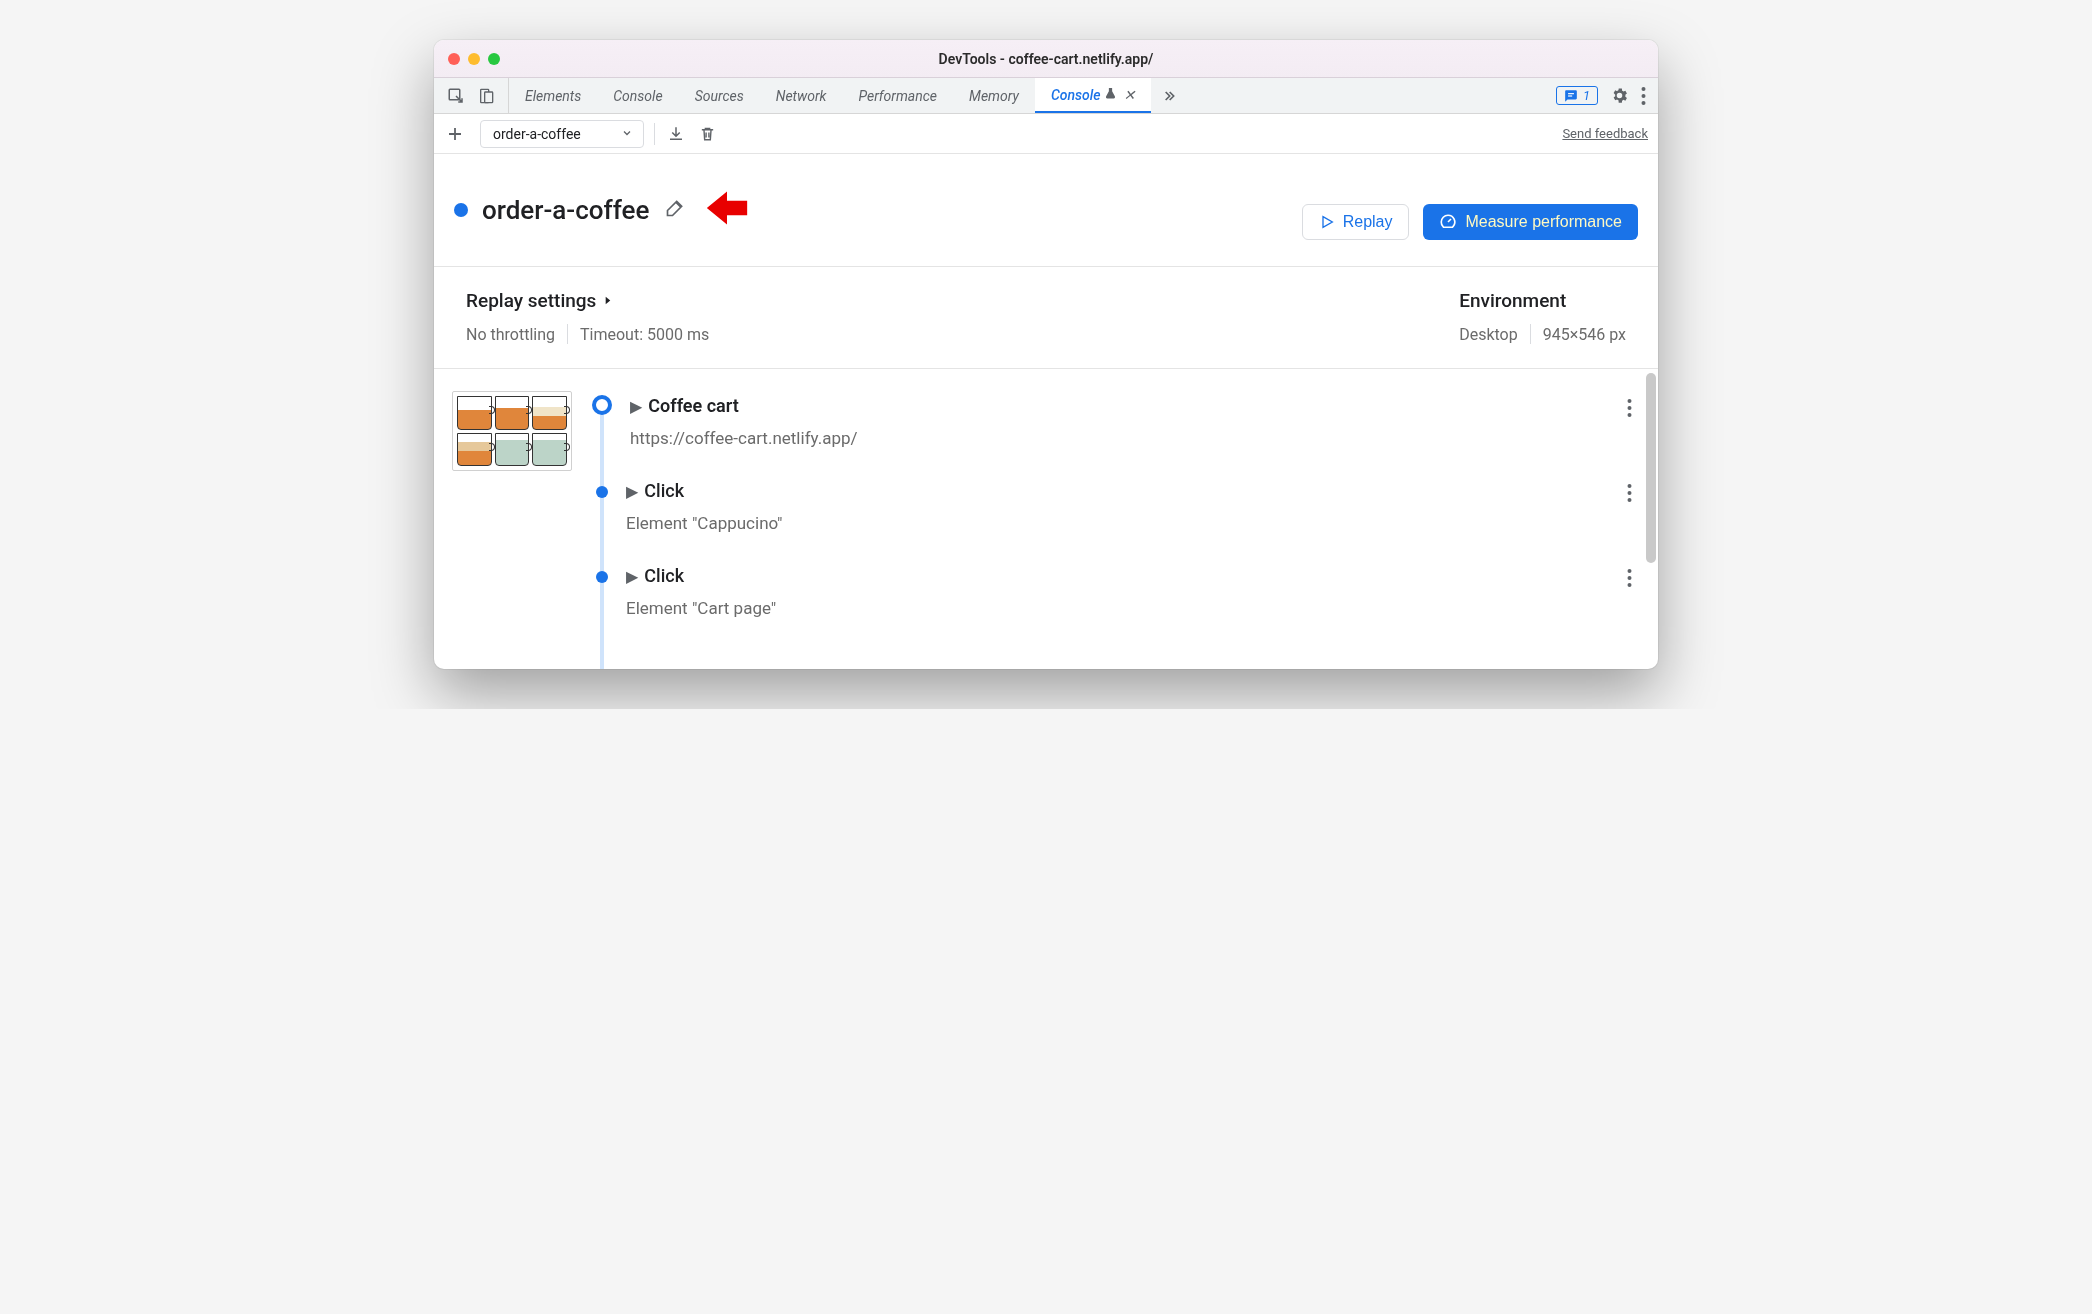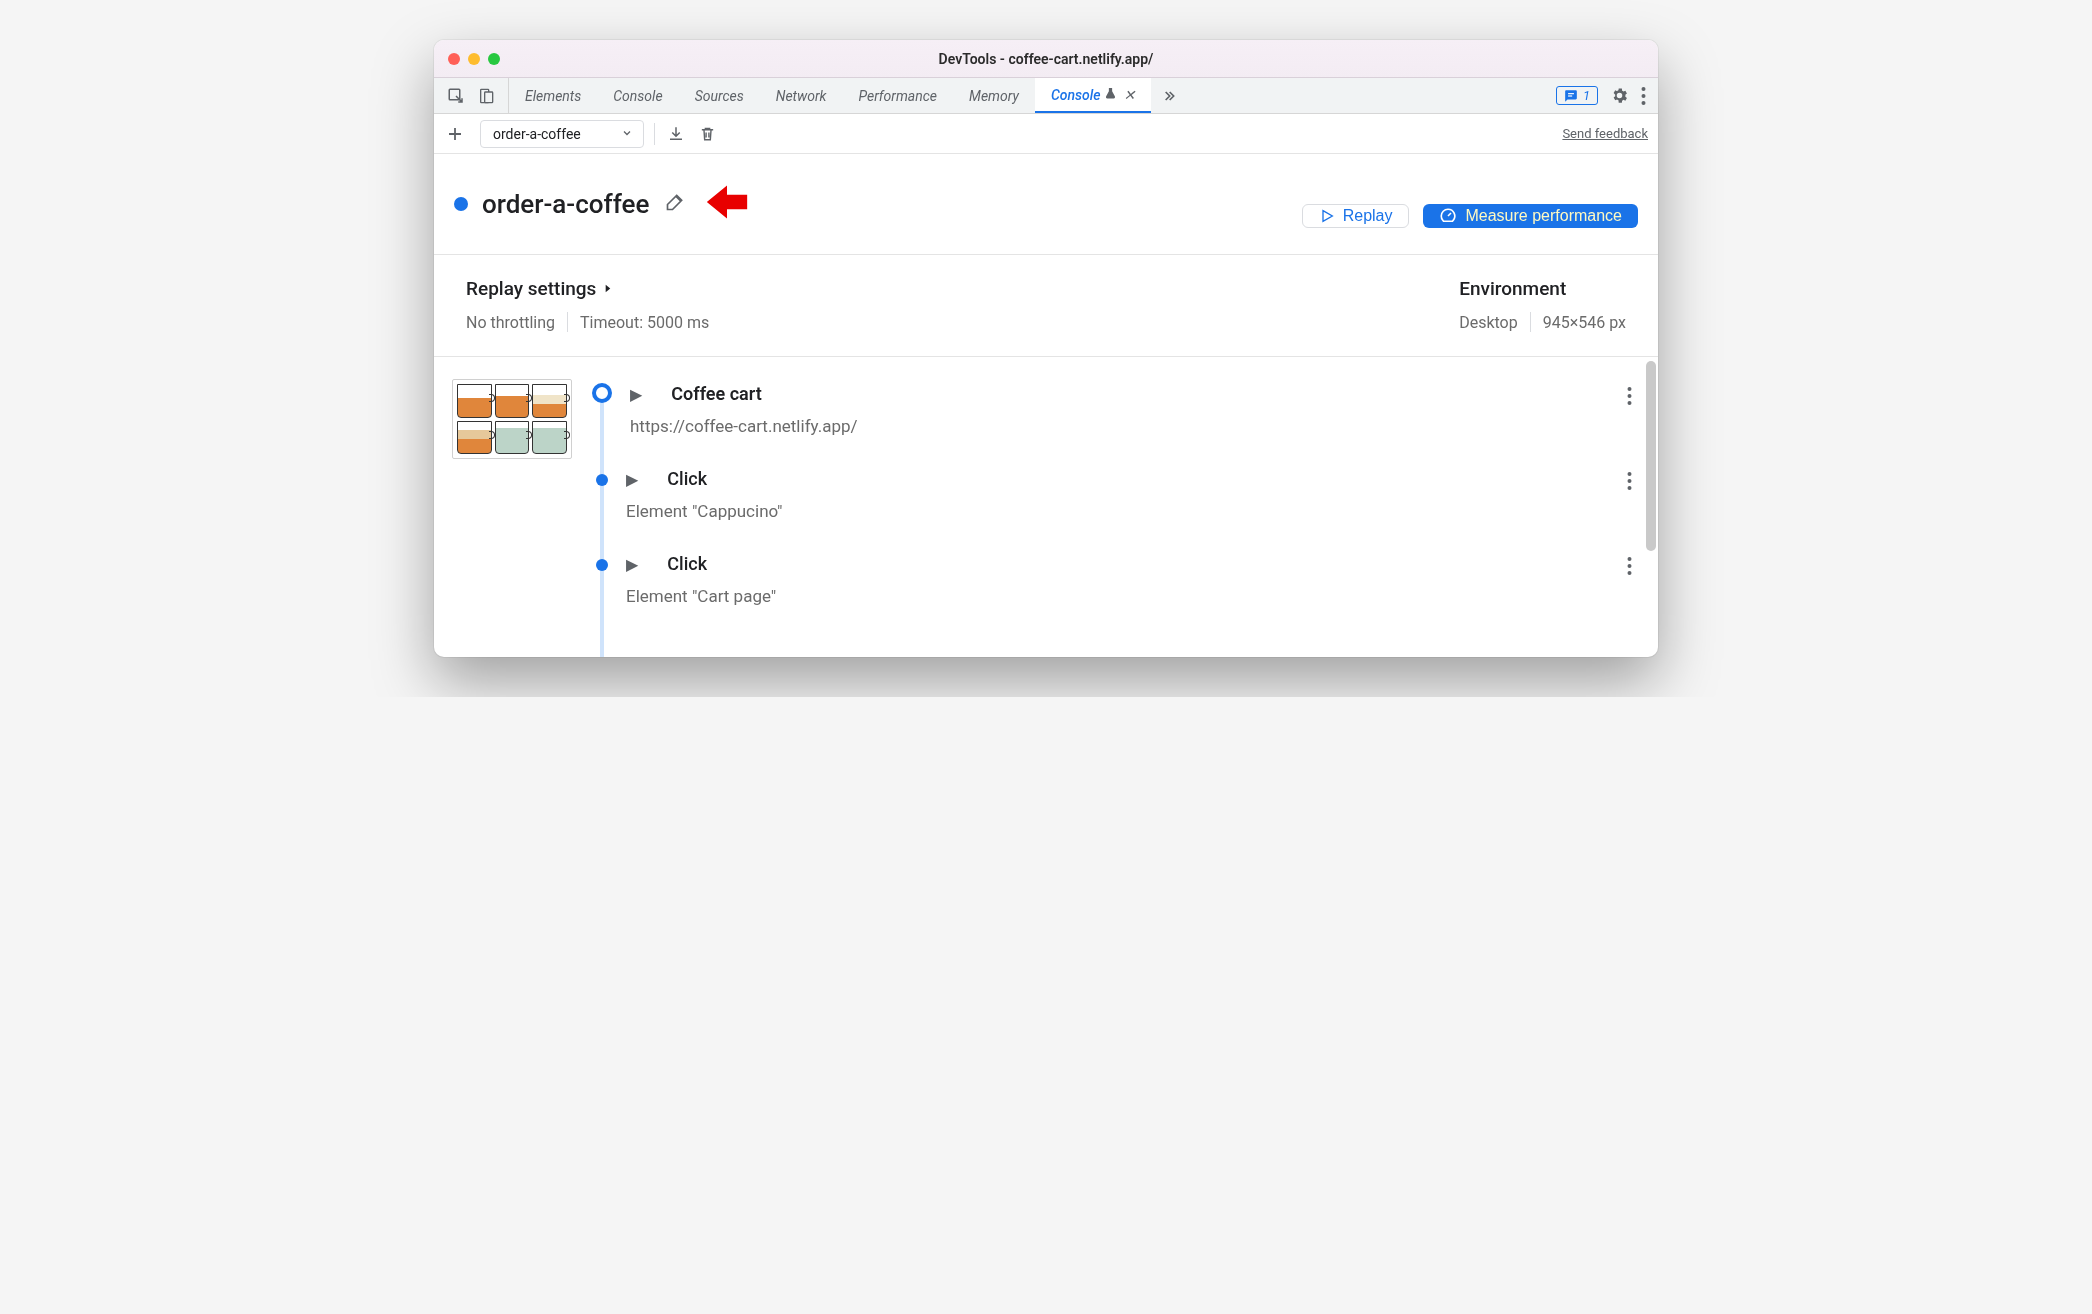--- a/index.html
+++ b/index.html
@@ -83,21 +83,21 @@
     display:flex; align-items:center; gap:14px;
   }
   .dot-blue { width:14px; height:14px; border-radius:50%; background:#1a73e8; flex-shrink:0; }
   .rec-title { font-size:26px; font-weight:500; color:#202124; }
   .pencil-icon { color:#5f6368; margin-left:2px; }
   .arrow-annot {
     color:#e80000; margin-left:6px;
   }
   .rec-header .spacer { flex:1; }
   .btn {
-    display:flex; align-items:center; gap:8px; height:24px; padding:0 16px;
+    display:flex; align-items:center; gap:8px; height:36px; padding:0 16px;
     border-radius:6px; font-size:16px; font-weight:500; cursor:pointer;margin-top:24px;
   }
   .btn-outline { border:1px solid #dadce0; color:#1a73e8; background:#fff; }
   .btn-primary { border:none; background:#1a73e8; color:#fef9c3; }
   .btn svg { flex-shrink:0; }
 
   
   .settings-row {
     display:flex; padding:22px 32px 24px 32px; border-bottom:1px solid #e4e4e4;
     font-size:16px; color:#202124;
@@ -134,21 +134,21 @@
     position:absolute; left:12px; top:8px; bottom:-40px; width:4px; background:#cfe3fb; border-radius:2px;
   }
   .step { display:flex; align-items:flex-start; gap:18px; position:relative; padding:4px 0 28px 0; }
   .step .node {
     width:20px; height:20px; border-radius:50%; background:#fff; border:4px solid #1a73e8;
     position:relative; z-index:2; margin-left:4px; flex-shrink:0;
   }
   .step.small .node { width:12px; height:12px; border:none; background:#1a73e8; margin-left:8px; margin-top:6px; }
   .step-body { flex:1; }
   .step-caret { color:#5f6368; margin-right:6px; display:inline-block; }
-  .step-title { font-size:18px; font-weight:600; color:#202124;margin-left:23px; }
+  .step-title { font-size:18px; font-weight:600; color:#202124; }
   .step.small .step-title { font-weight:500; }
   .step-sub { font-size:17px; color:#6b6b6b; margin-top:12px; }
   .step-kebab { color:#5f6368; padding:4px 8px; cursor:pointer; }
   .step-row { display:flex; align-items:flex-start; }
   .step-row .grow { flex:1; }
 </style>
 </head>
 <body>
 
 <div class="window">

